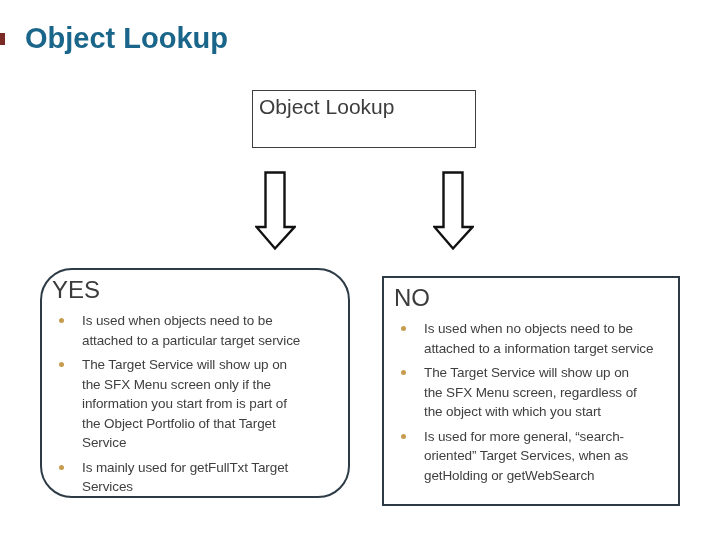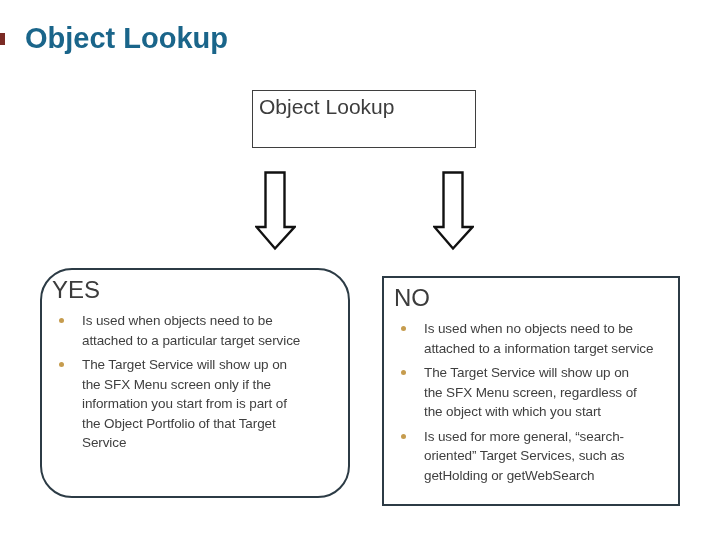--- a/index.html
+++ b/index.html
@@ -143,39 +143,44 @@
 attached to a particular target service</span>
       </li>
       <li>
         <span class="bullet-dot"></span>
         <span class="bullet-text">The Target Service will show up on
 the SFX Menu screen only if the
 information you start from is part of
 the Object Portfolio of that Target
 Service</span>
       </li>
+      <li>
+        <span class="bullet-dot"></span>
+        <span class="bullet-text">Is mainly used for getFullTxt Target
+Services</span>
+      </li>
     </ul>
   </div>
 
   <div class="panel no">
     <div class="panel-title">NO</div>
     <ul class="bullet-list">
       <li>
         <span class="bullet-dot"></span>
         <span class="bullet-text">Is used when no objects need to be
 attached to a information target service</span>
       </li>
       <li>
         <span class="bullet-dot"></span>
         <span class="bullet-text">The Target Service will show up on
 the SFX Menu screen, regardless of
 the object with which you start</span>
       </li>
       <li>
         <span class="bullet-dot"></span>
         <span class="bullet-text">Is used for more general, “search-
-oriented” Target Services, such as
+oriented” Target Services, when as
 getHolding or getWebSearch</span>
       </li>
     </ul>
   </div>
 
 </div>
 
 </body></html>

